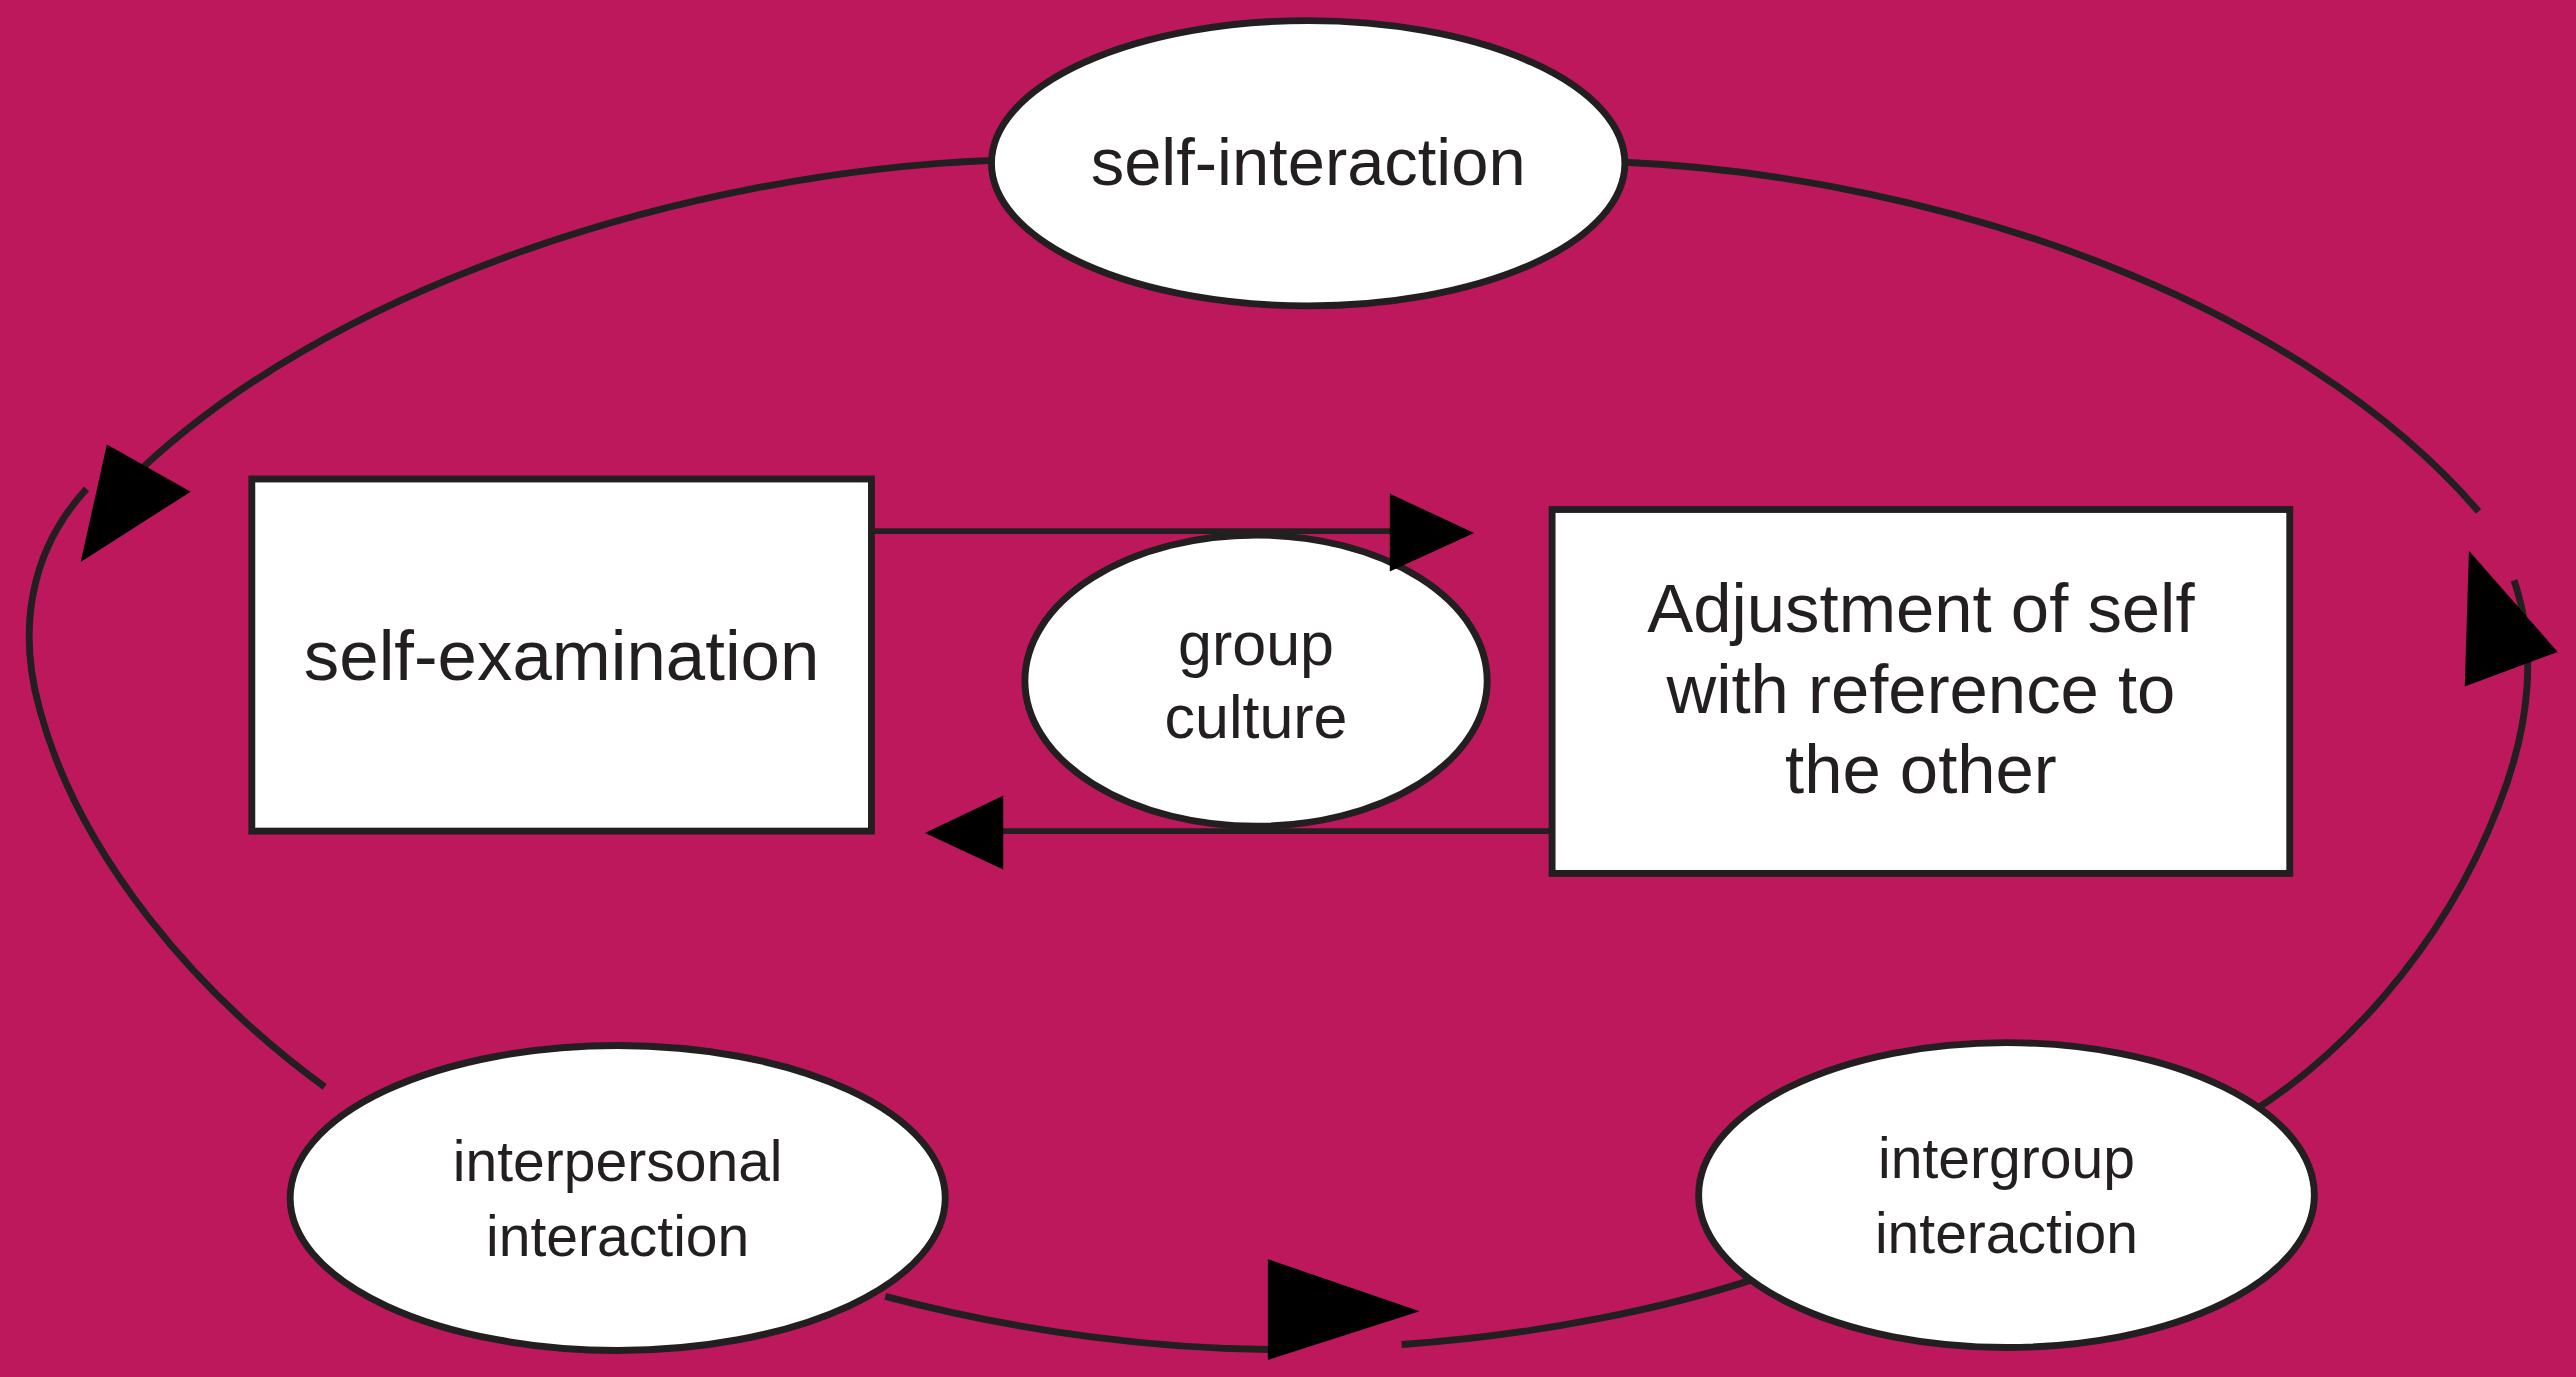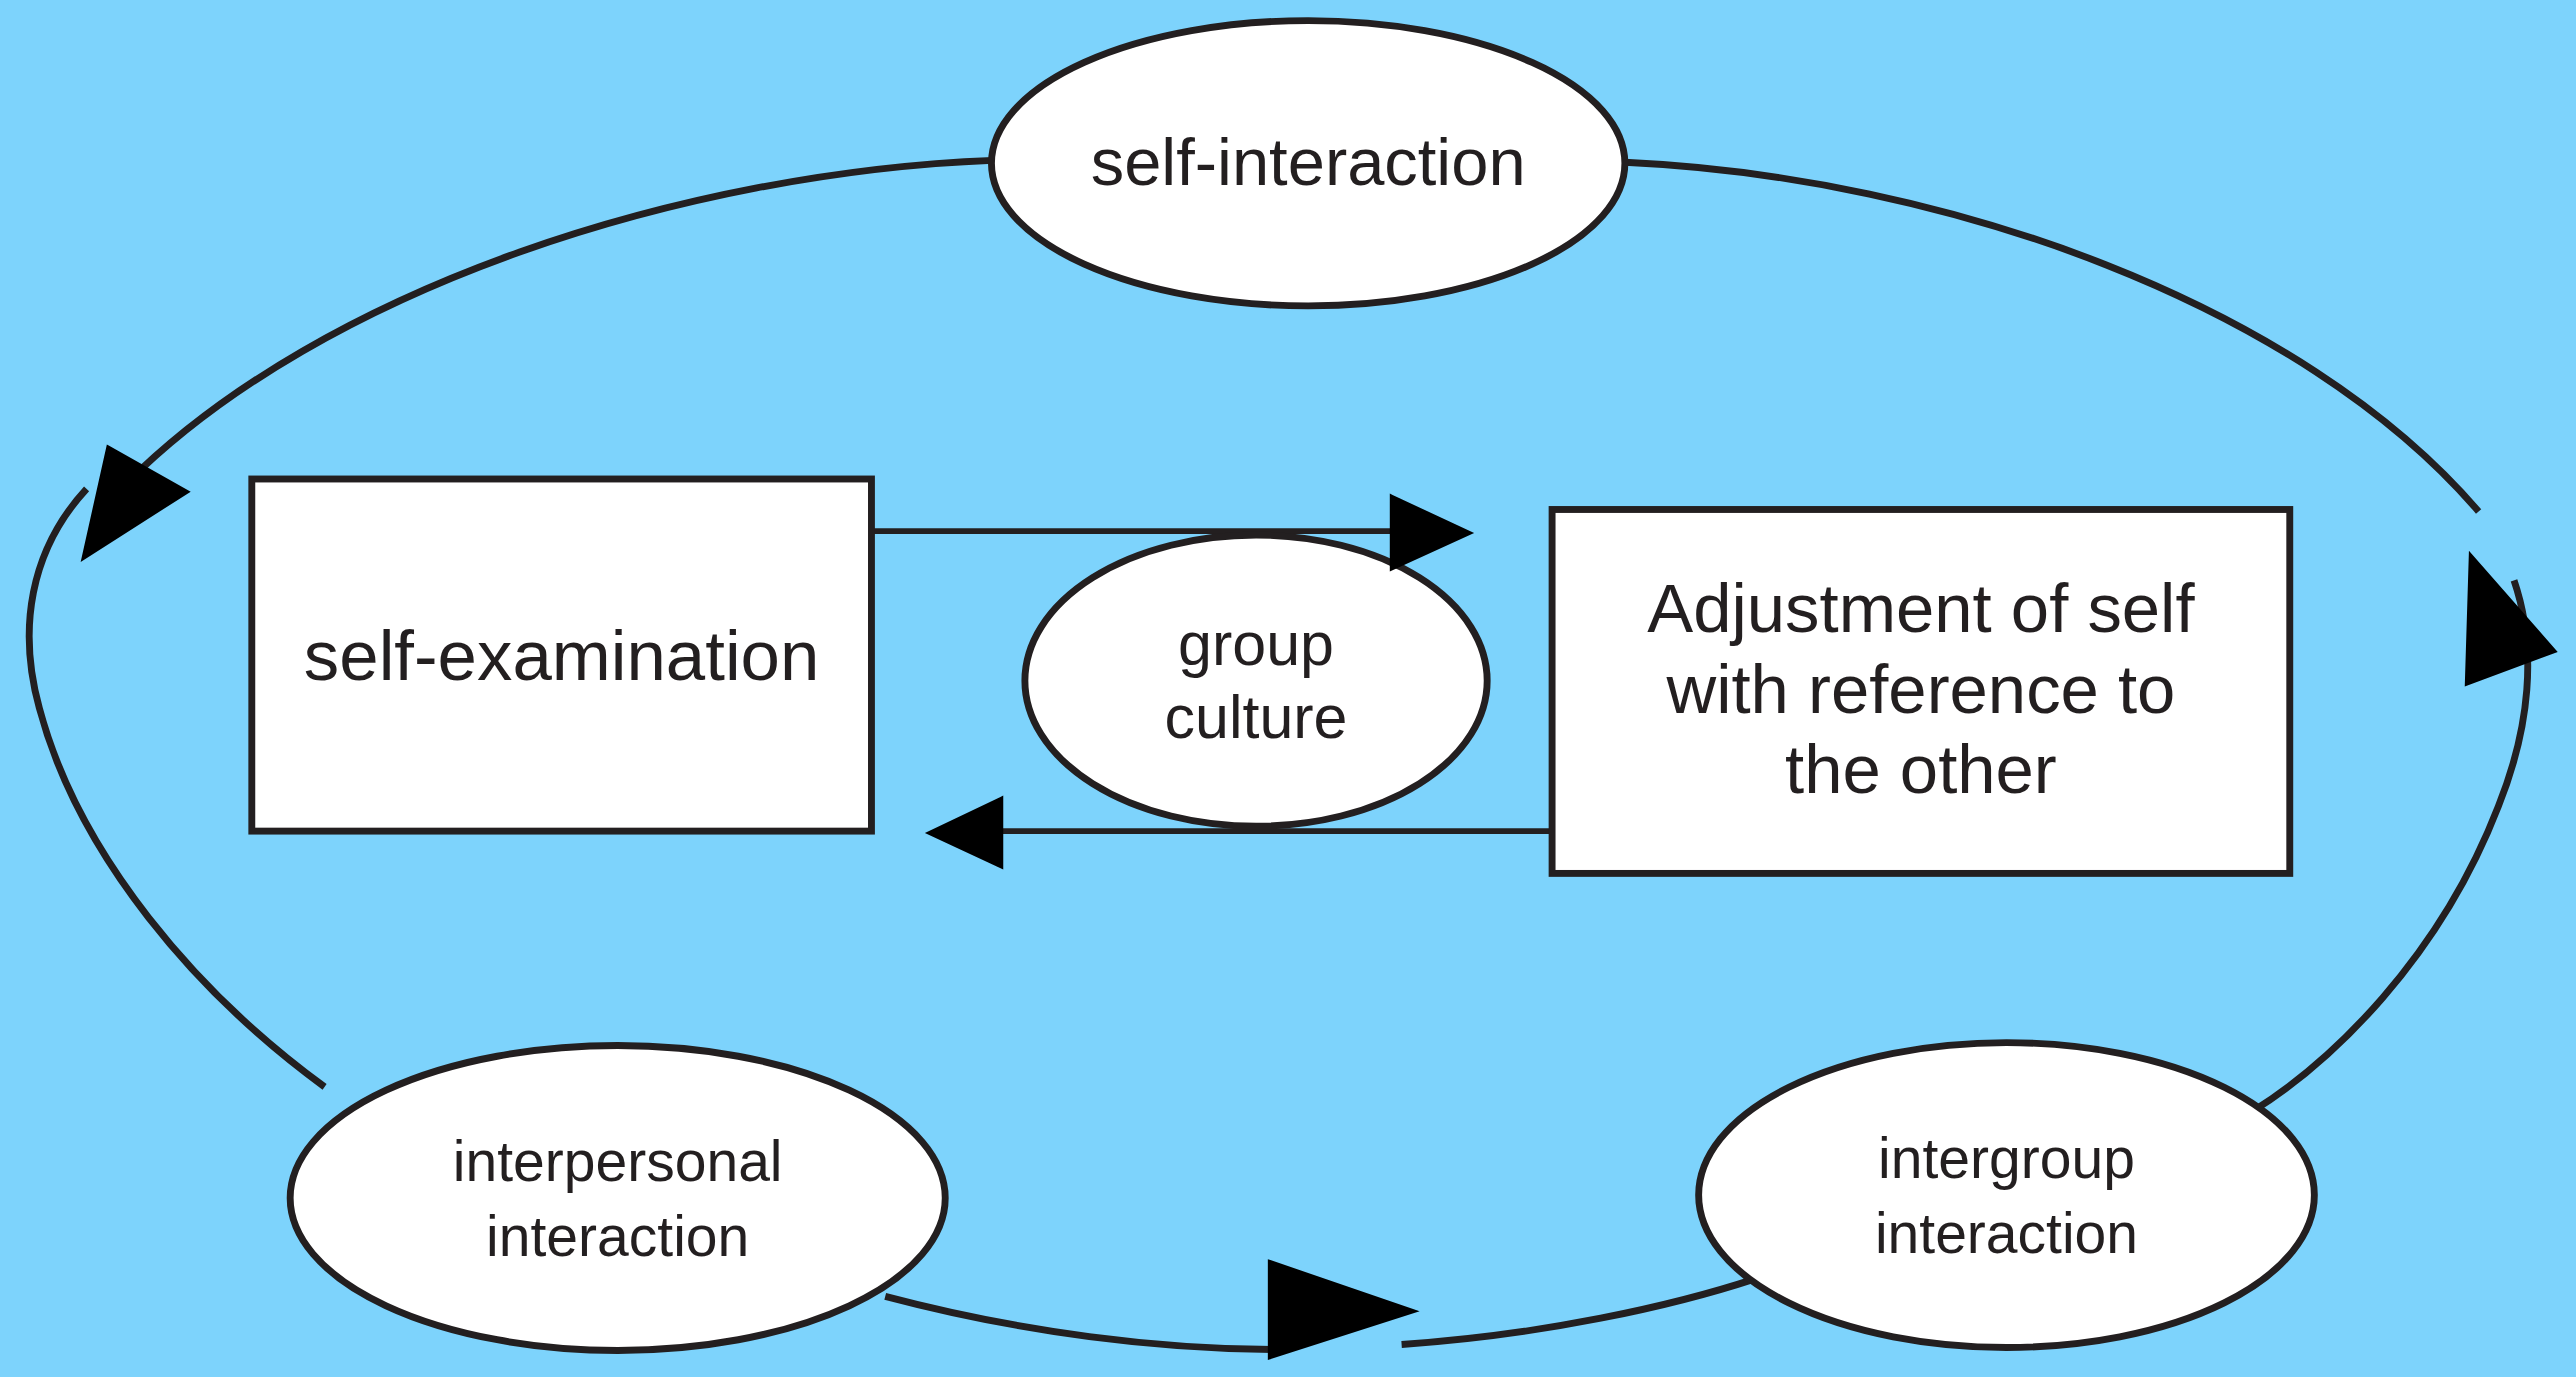--- a/index.html
+++ b/index.html
@@ -10,21 +10,21 @@
   body {
     width: 2576px;
     height: 1377px;
     overflow: hidden;
     font-family: "Liberation Sans", sans-serif;
   }
   #diagram-root {
     position: relative;
     width: 2576px;
     height: 1377px;
-    background: #7dd3fc;
+    background: #be185d;
   }
   svg.canvas {
     display: block;
     width: 2576px;
     height: 1377px;
   }
   .shape-stroke {
     fill: #ffffff;
     stroke: #231f20;
     stroke-width: 7;

